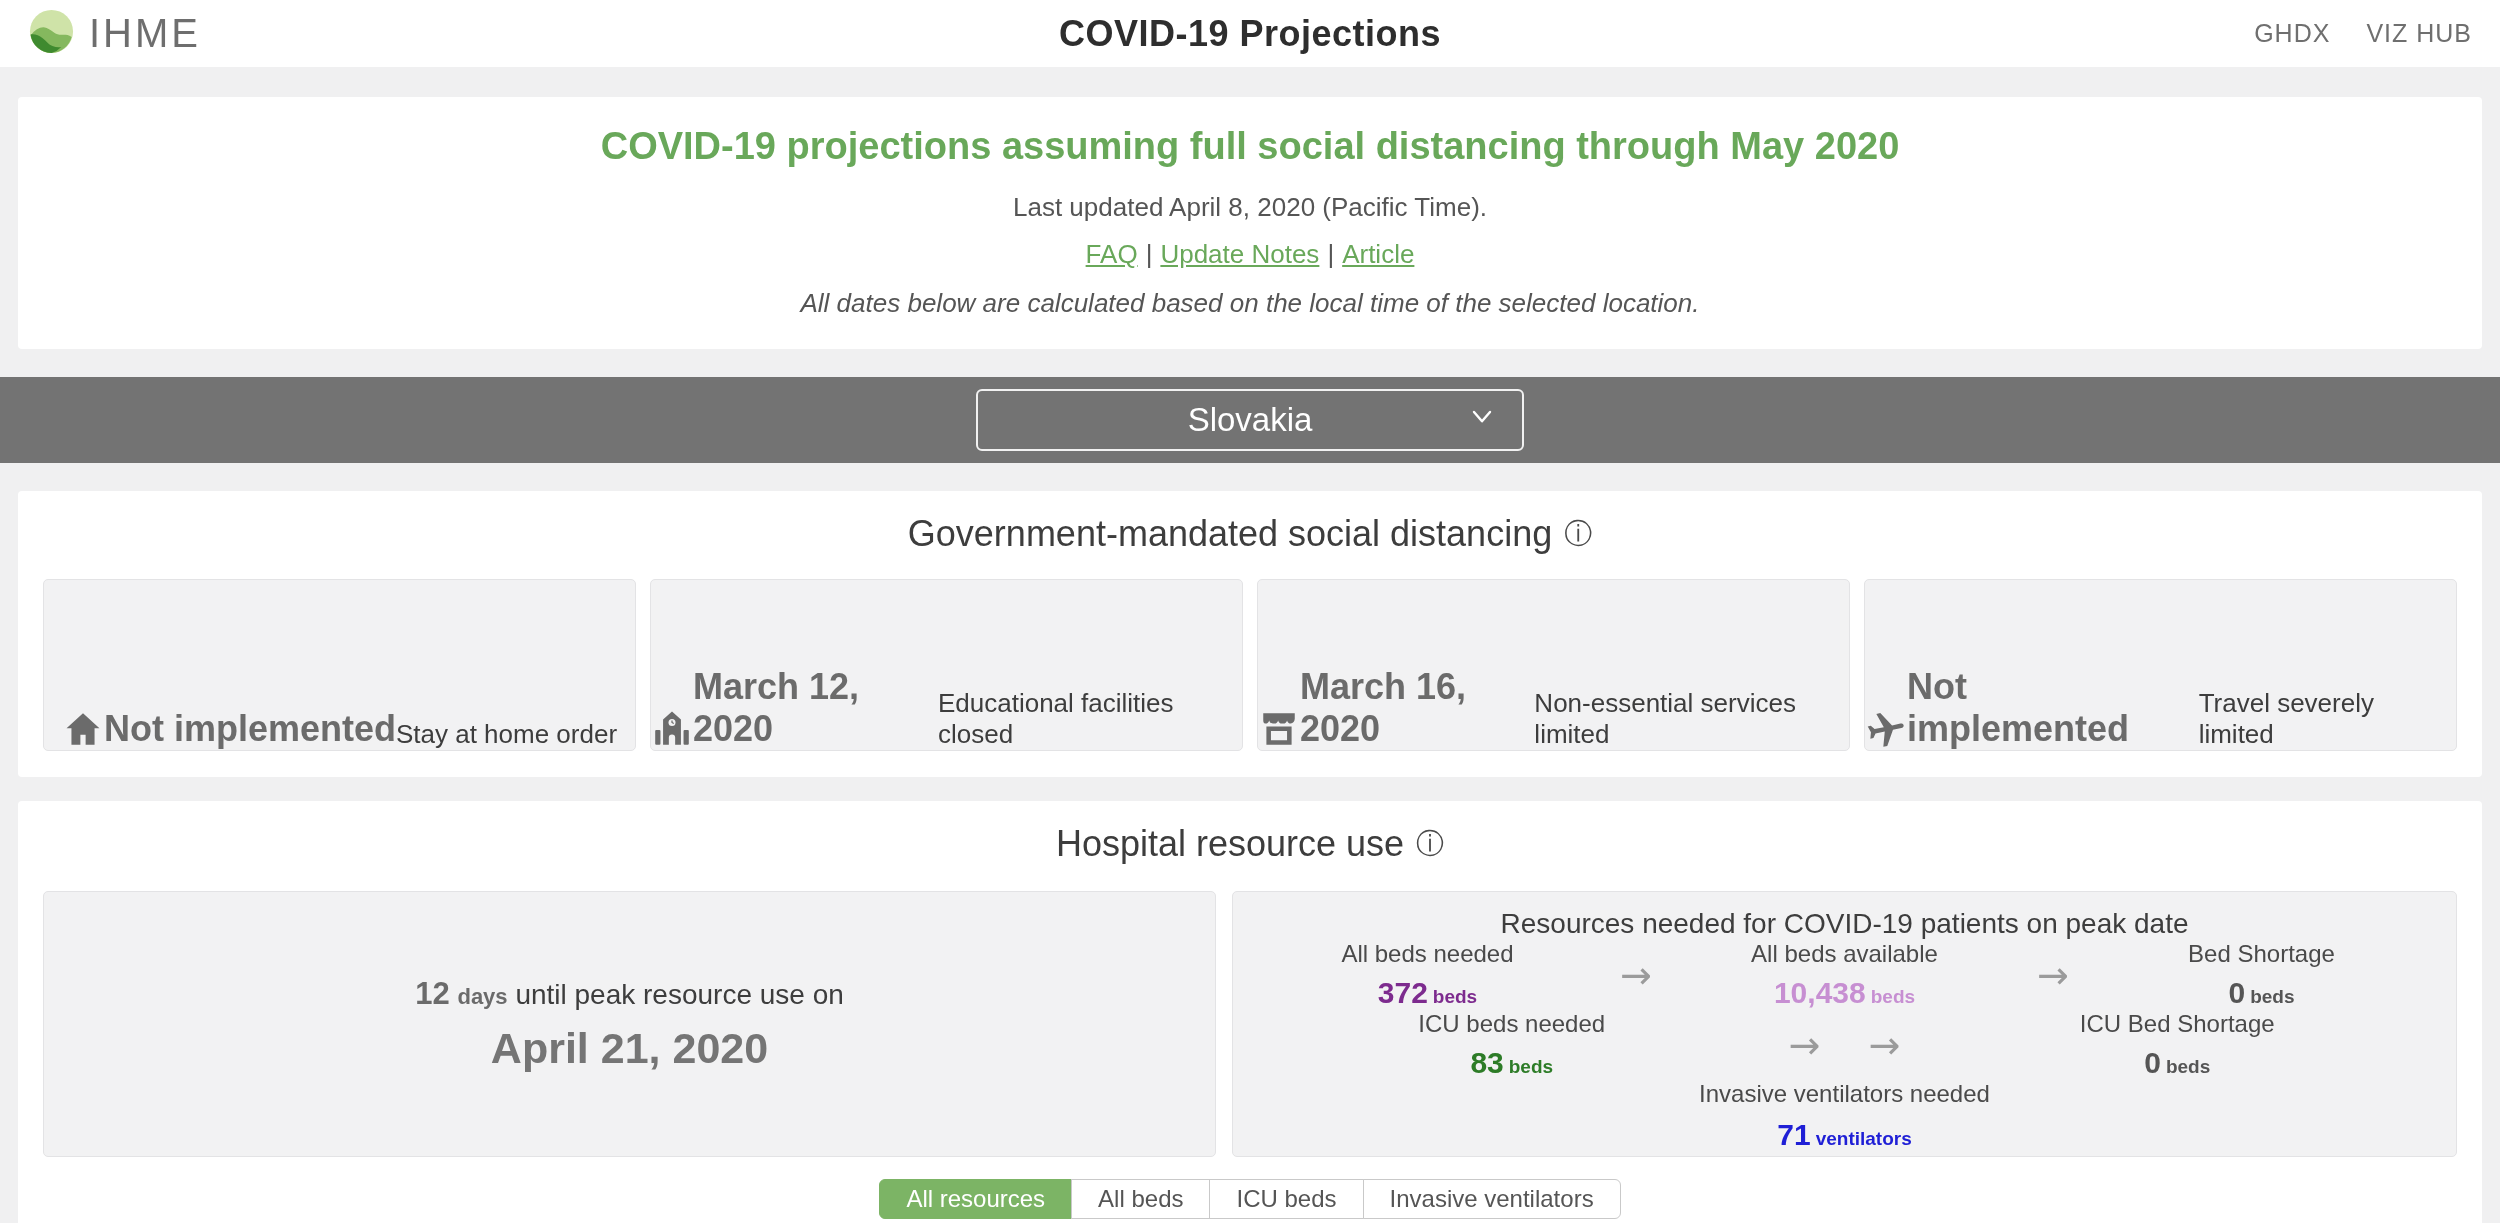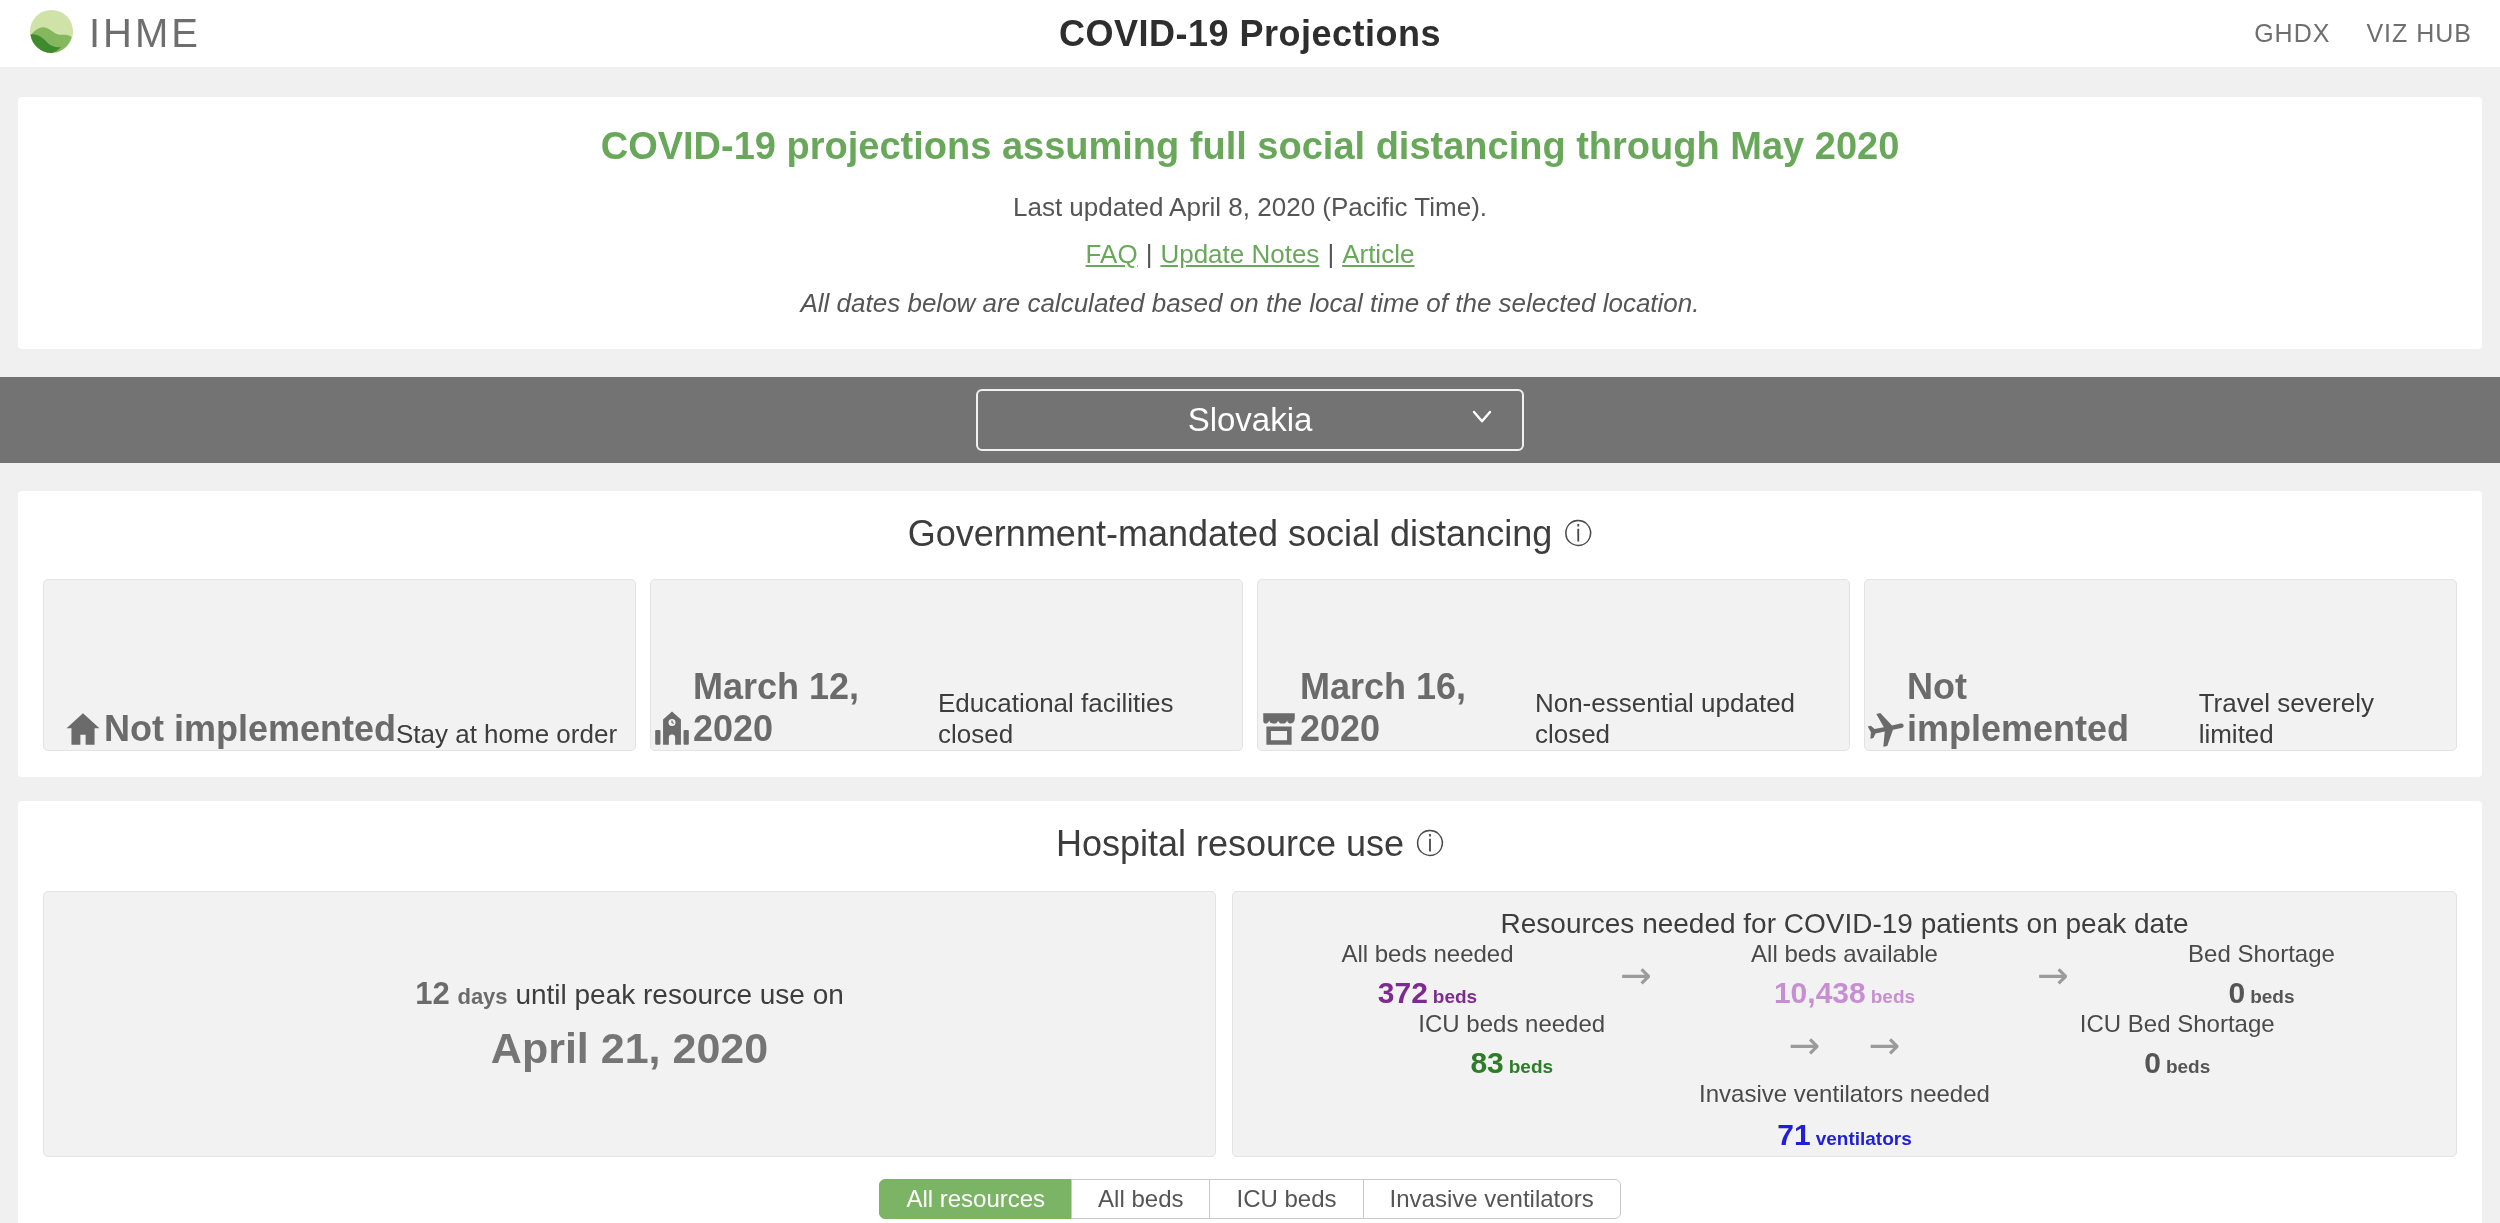--- a/index.html
+++ b/index.html
@@ -173,21 +173,21 @@
       <div class="sd-label">Educational facilities closed</div>
     </div>
     <div class="sd-card">
       <span class="icon">
         <svg width="42" height="42" viewBox="0 0 24 24">
           <path d="M3 3h18v3.2c0 1.5-1 2.7-2.3 2.7-1 0-1.85-.75-2.1-1.8-.25 1.05-1.1 1.8-2.1 1.8h-.9c-1 0-1.85-.75-2.1-1.8-.25 1.05-1.1 1.8-2.1 1.8h-.9c-1 0-1.85-.75-2.1-1.8C6.15 8.15 5.3 8.9 4.3 8.9 3 8.9 3 7.7 3 6.2z"></path>
           <path d="M4.8 10.6h14.4V21H4.8z M7.4 13.2v5.2h9.2v-5.2z" fill-rule="evenodd"></path>
         </svg>
       </span>
       <div class="sd-status">March 16, 2020</div>
-      <div class="sd-label">Non-essential updated closed</div>
+      <div class="sd-label">Non-essential services limited</div>
     </div>
     <div class="sd-card">
       <span class="icon">
         <svg width="42" height="42" viewBox="0 0 24 24" style="transform:rotate(78deg)">
           <path d="M21.6 15.6v-2.3l-8.3-5.1V3.3c0-.9-.58-1.6-1.3-1.6s-1.3.7-1.3 1.6v4.9L2.4 13.3v2.3l8.3-2.6v5.4l-2.3 1.7v1.8l3.6-1.1 3.6 1.1v-1.8l-2.3-1.7V13z"></path>
         </svg>
       </span>
       <div class="sd-status">Not implemented</div>
       <div class="sd-label">Travel severely limited</div>
     </div>

